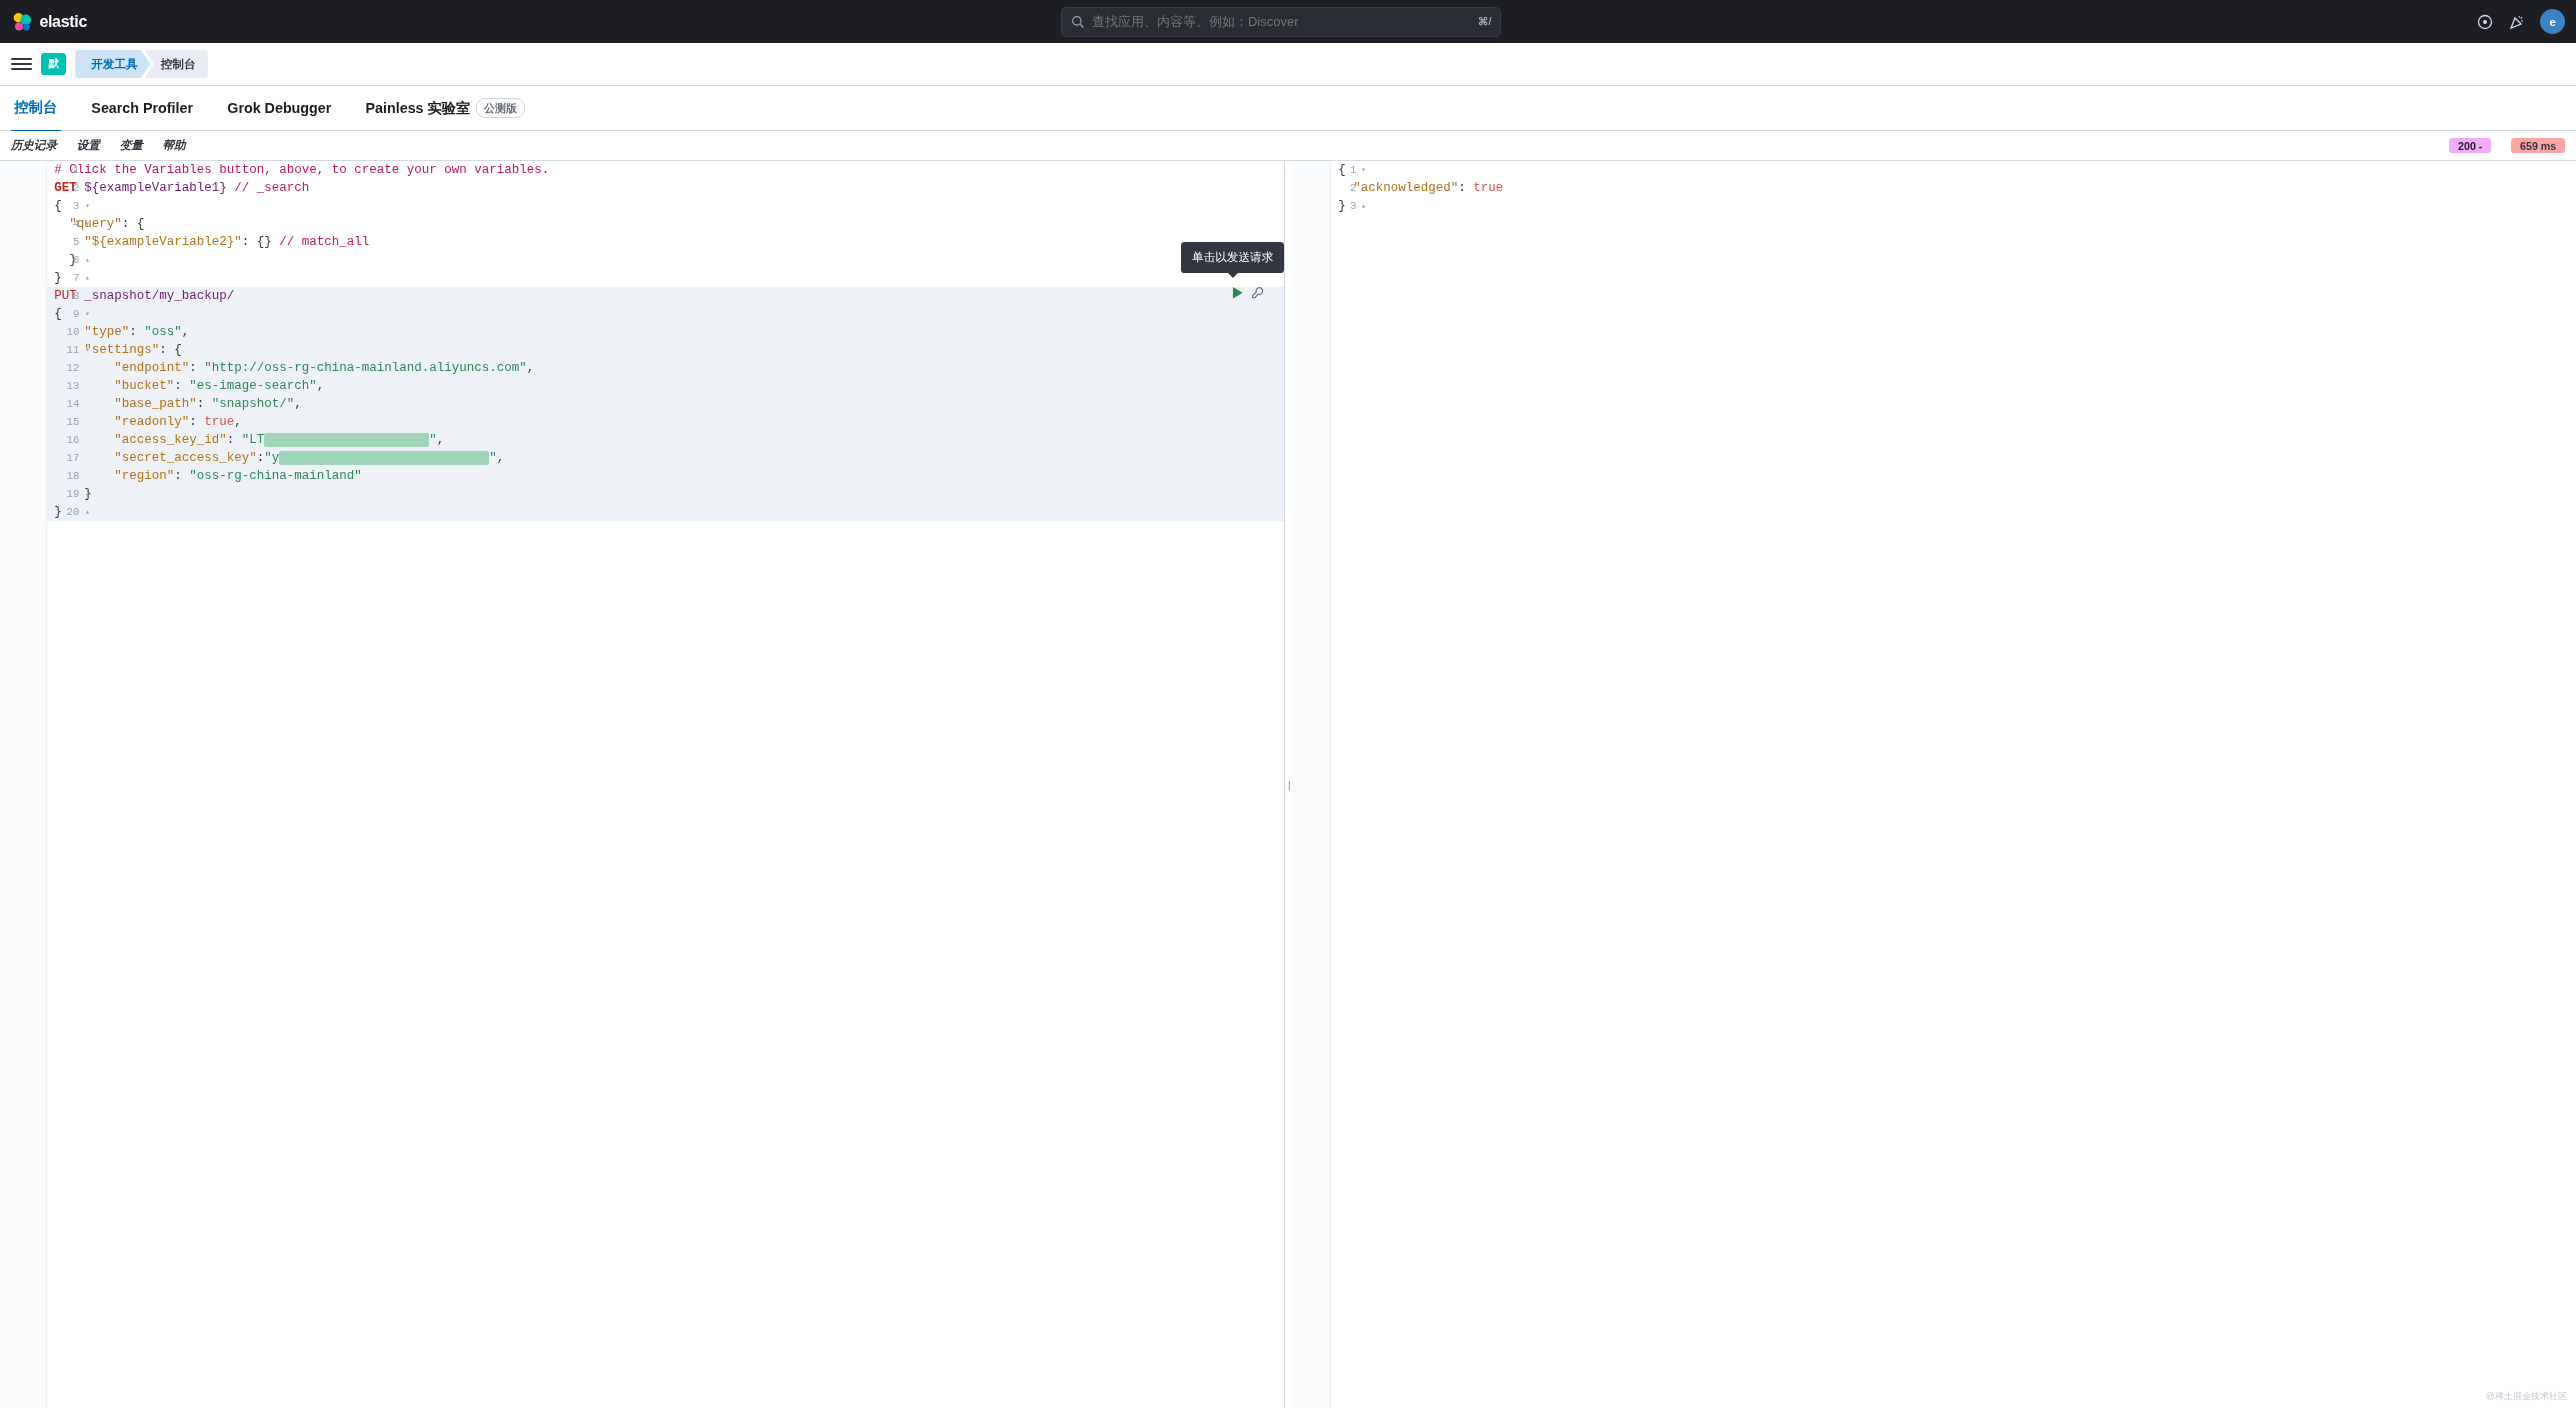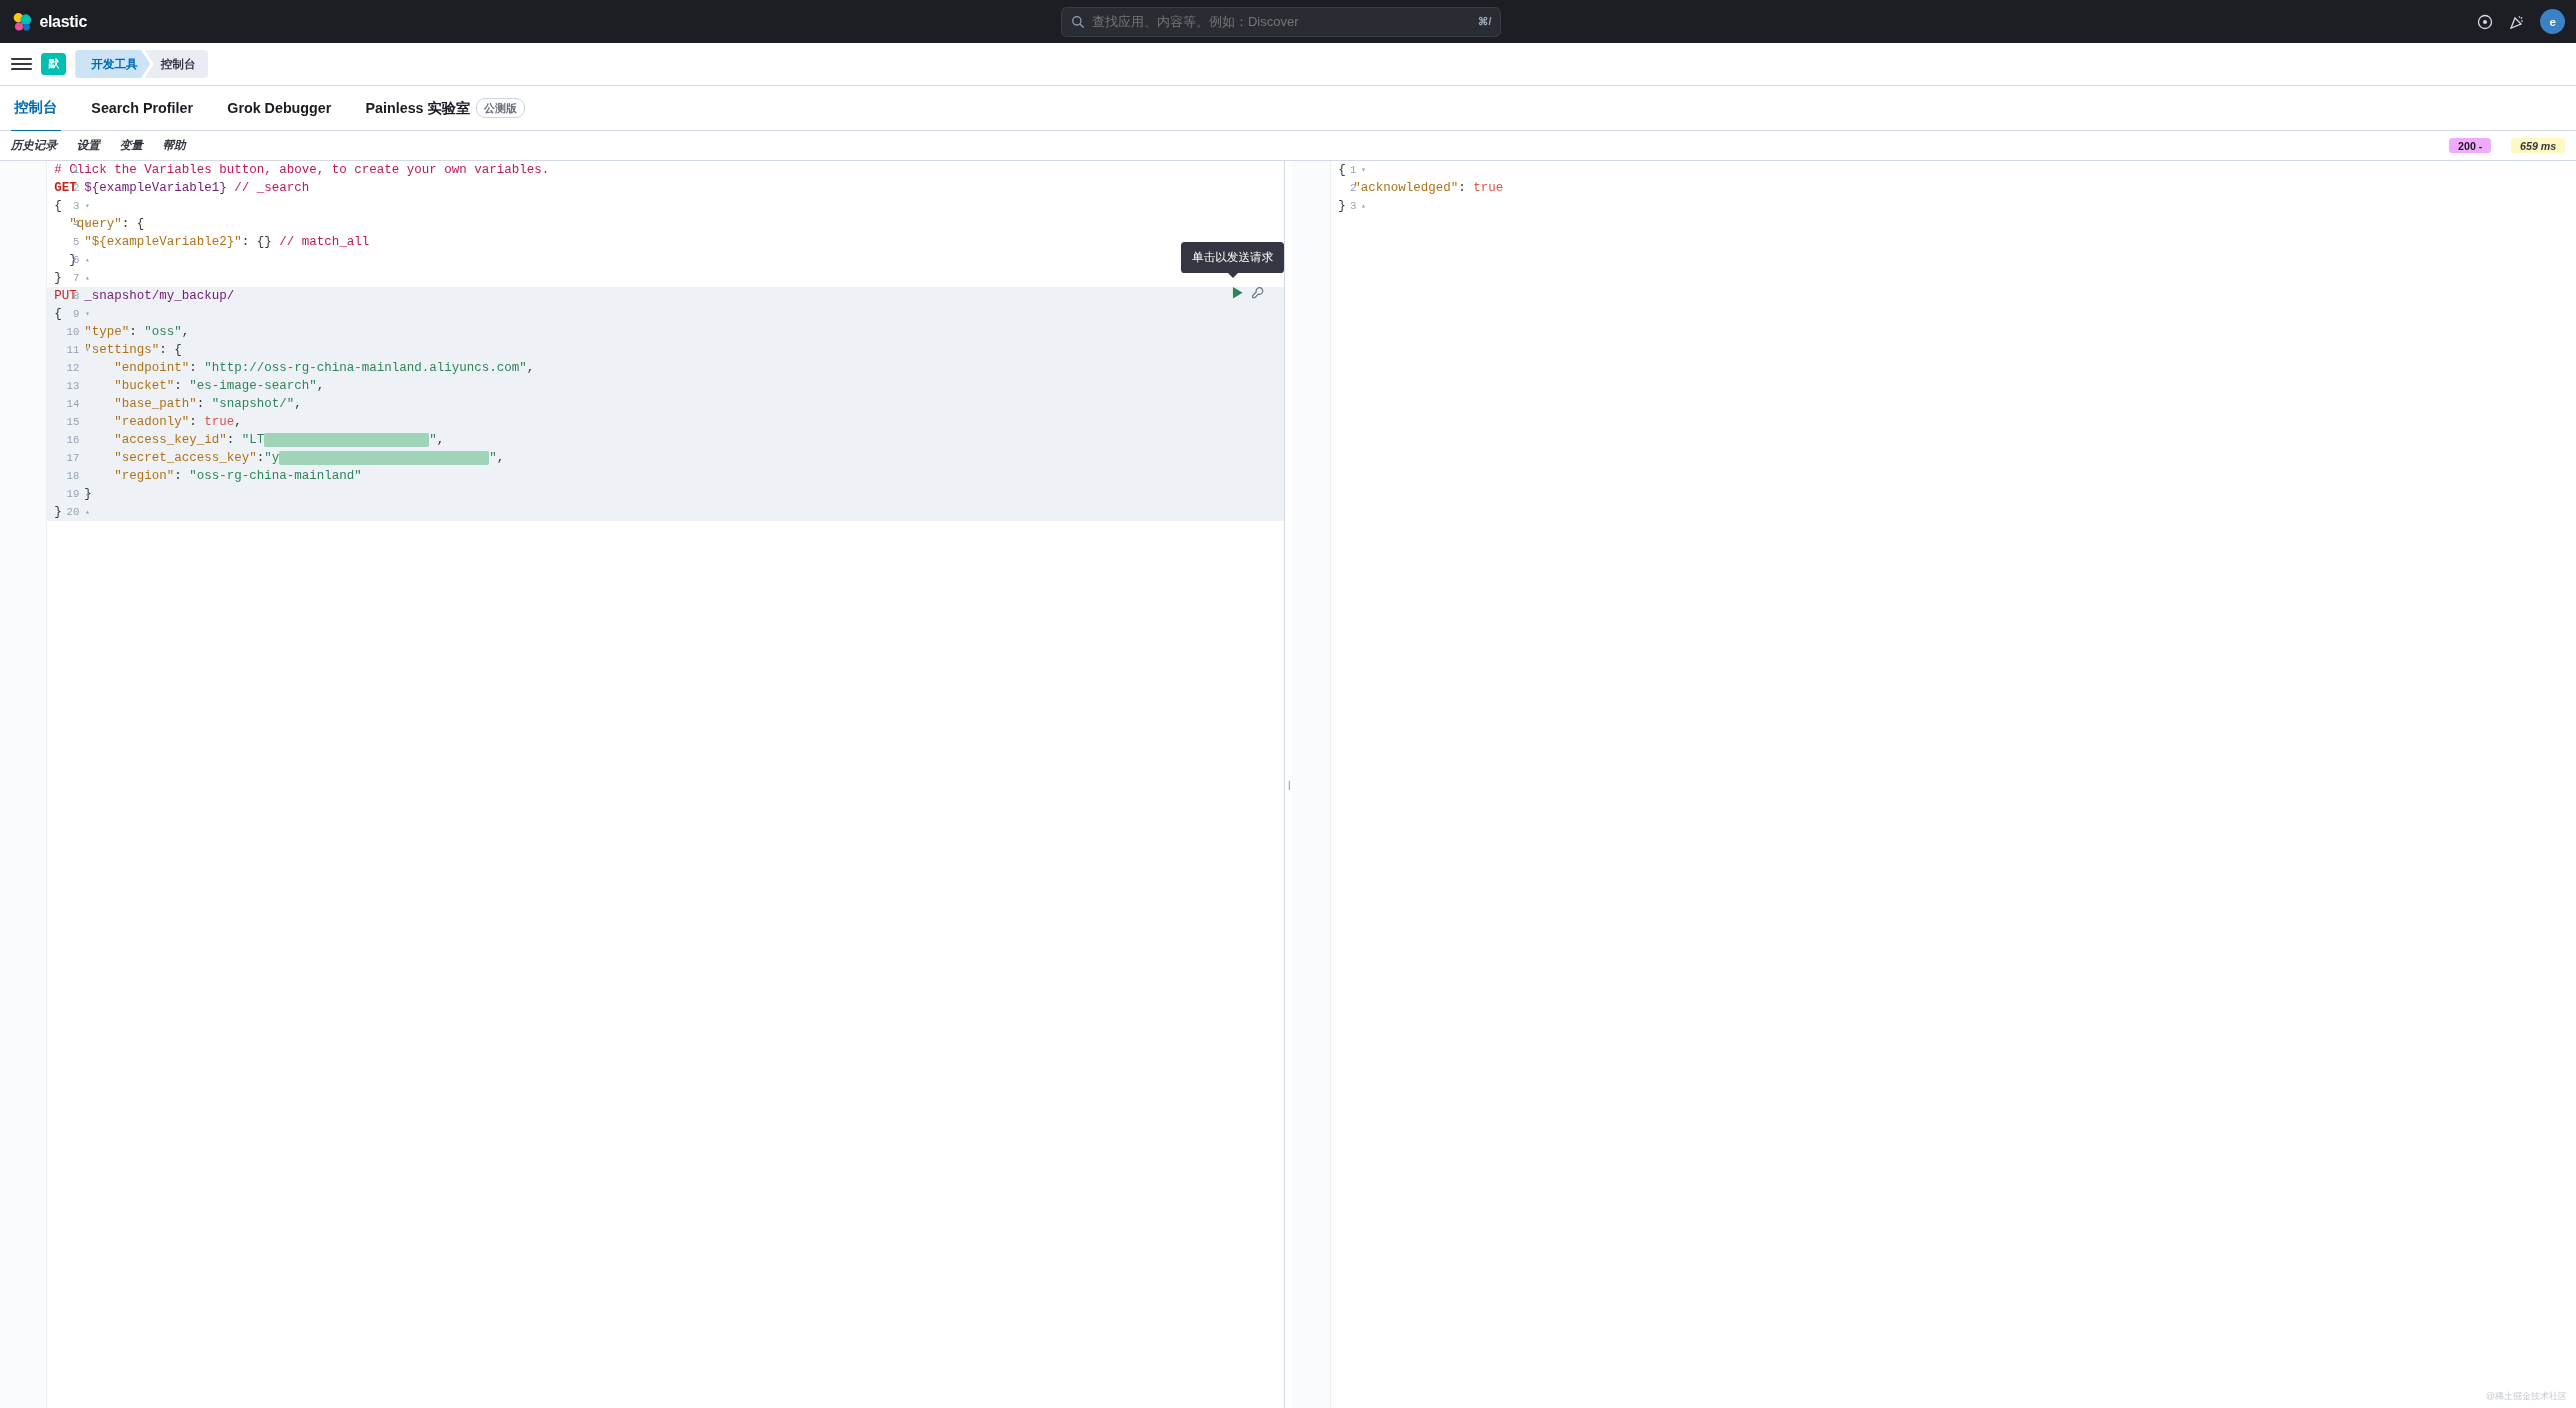--- a/index.html
+++ b/index.html
@@ -35,21 +35,21 @@
   .tab { font-size: 14.3px; font-weight: 700; color: #1a1c21; padding: 12.5px 3.6px; cursor: pointer; display: flex; align-items: center; gap: 5.4px; }
   .tab.active { color: #006bb4; border-bottom: 1.8px solid #006bb4; }
   .tab .beta { font-size: 11px; font-weight: 700; color: #69707d; border: 0.9px solid #cdd3df; border-radius: 9px; padding: 1.8px 7.2px; }
 
   
   .toolbar-row { height: 30px; background: #fff; border-bottom: 0.9px solid #d3dae6; display: flex; align-items: center; padding: 0 10.7px; gap: 19.7px; }
   .toolbar-link { font-size: 11.6px; font-weight: 700; color: #343741; cursor: pointer; font-style: italic; }
   .toolbar-spacer { flex: 1; }
   .status-pill { font-size: 10.7px; font-weight: 700; padding: 1.8px 9px; border-radius: 3.6px; }
   .status-pill.green { background: #f0abfc; color: #1a1c21; }
-  .status-pill.gray { background: #fef9c3; color: #343741; font-style: italic; }
+  .status-pill.gray { background: #fca5a5; color: #343741; }
 
   
   .split { flex: 1; display: flex; min-height: 0; background: #fff; position: relative; }
   .pane { flex: 1; overflow: auto; position: relative; font-family: Menlo, Consolas, "Courier New", monospace; font-size: 12.5px; line-height: 18px; }
   .pane-left { border-right: 0.9px solid #d3dae6; }
   .gutter { position: absolute; left: 0; top: 0; width: 47px; background: #fafbfd; border-right: 0.9px solid #eef0f4; height: 100%; }
   .code-lines { padding-left: 47px; }
   .line { display: flex; height: 18px; position: relative; }
   .line-no { position: absolute; left: 0; width: 36px; text-align: right; color: #98a2b3; font-size: 10.7px; padding-right: 3.6px; user-select: none; }
   .fold { position: absolute; left: 38px; width: 7.2px; color: #98a2b3; font-size: 8px; user-select: none; }

